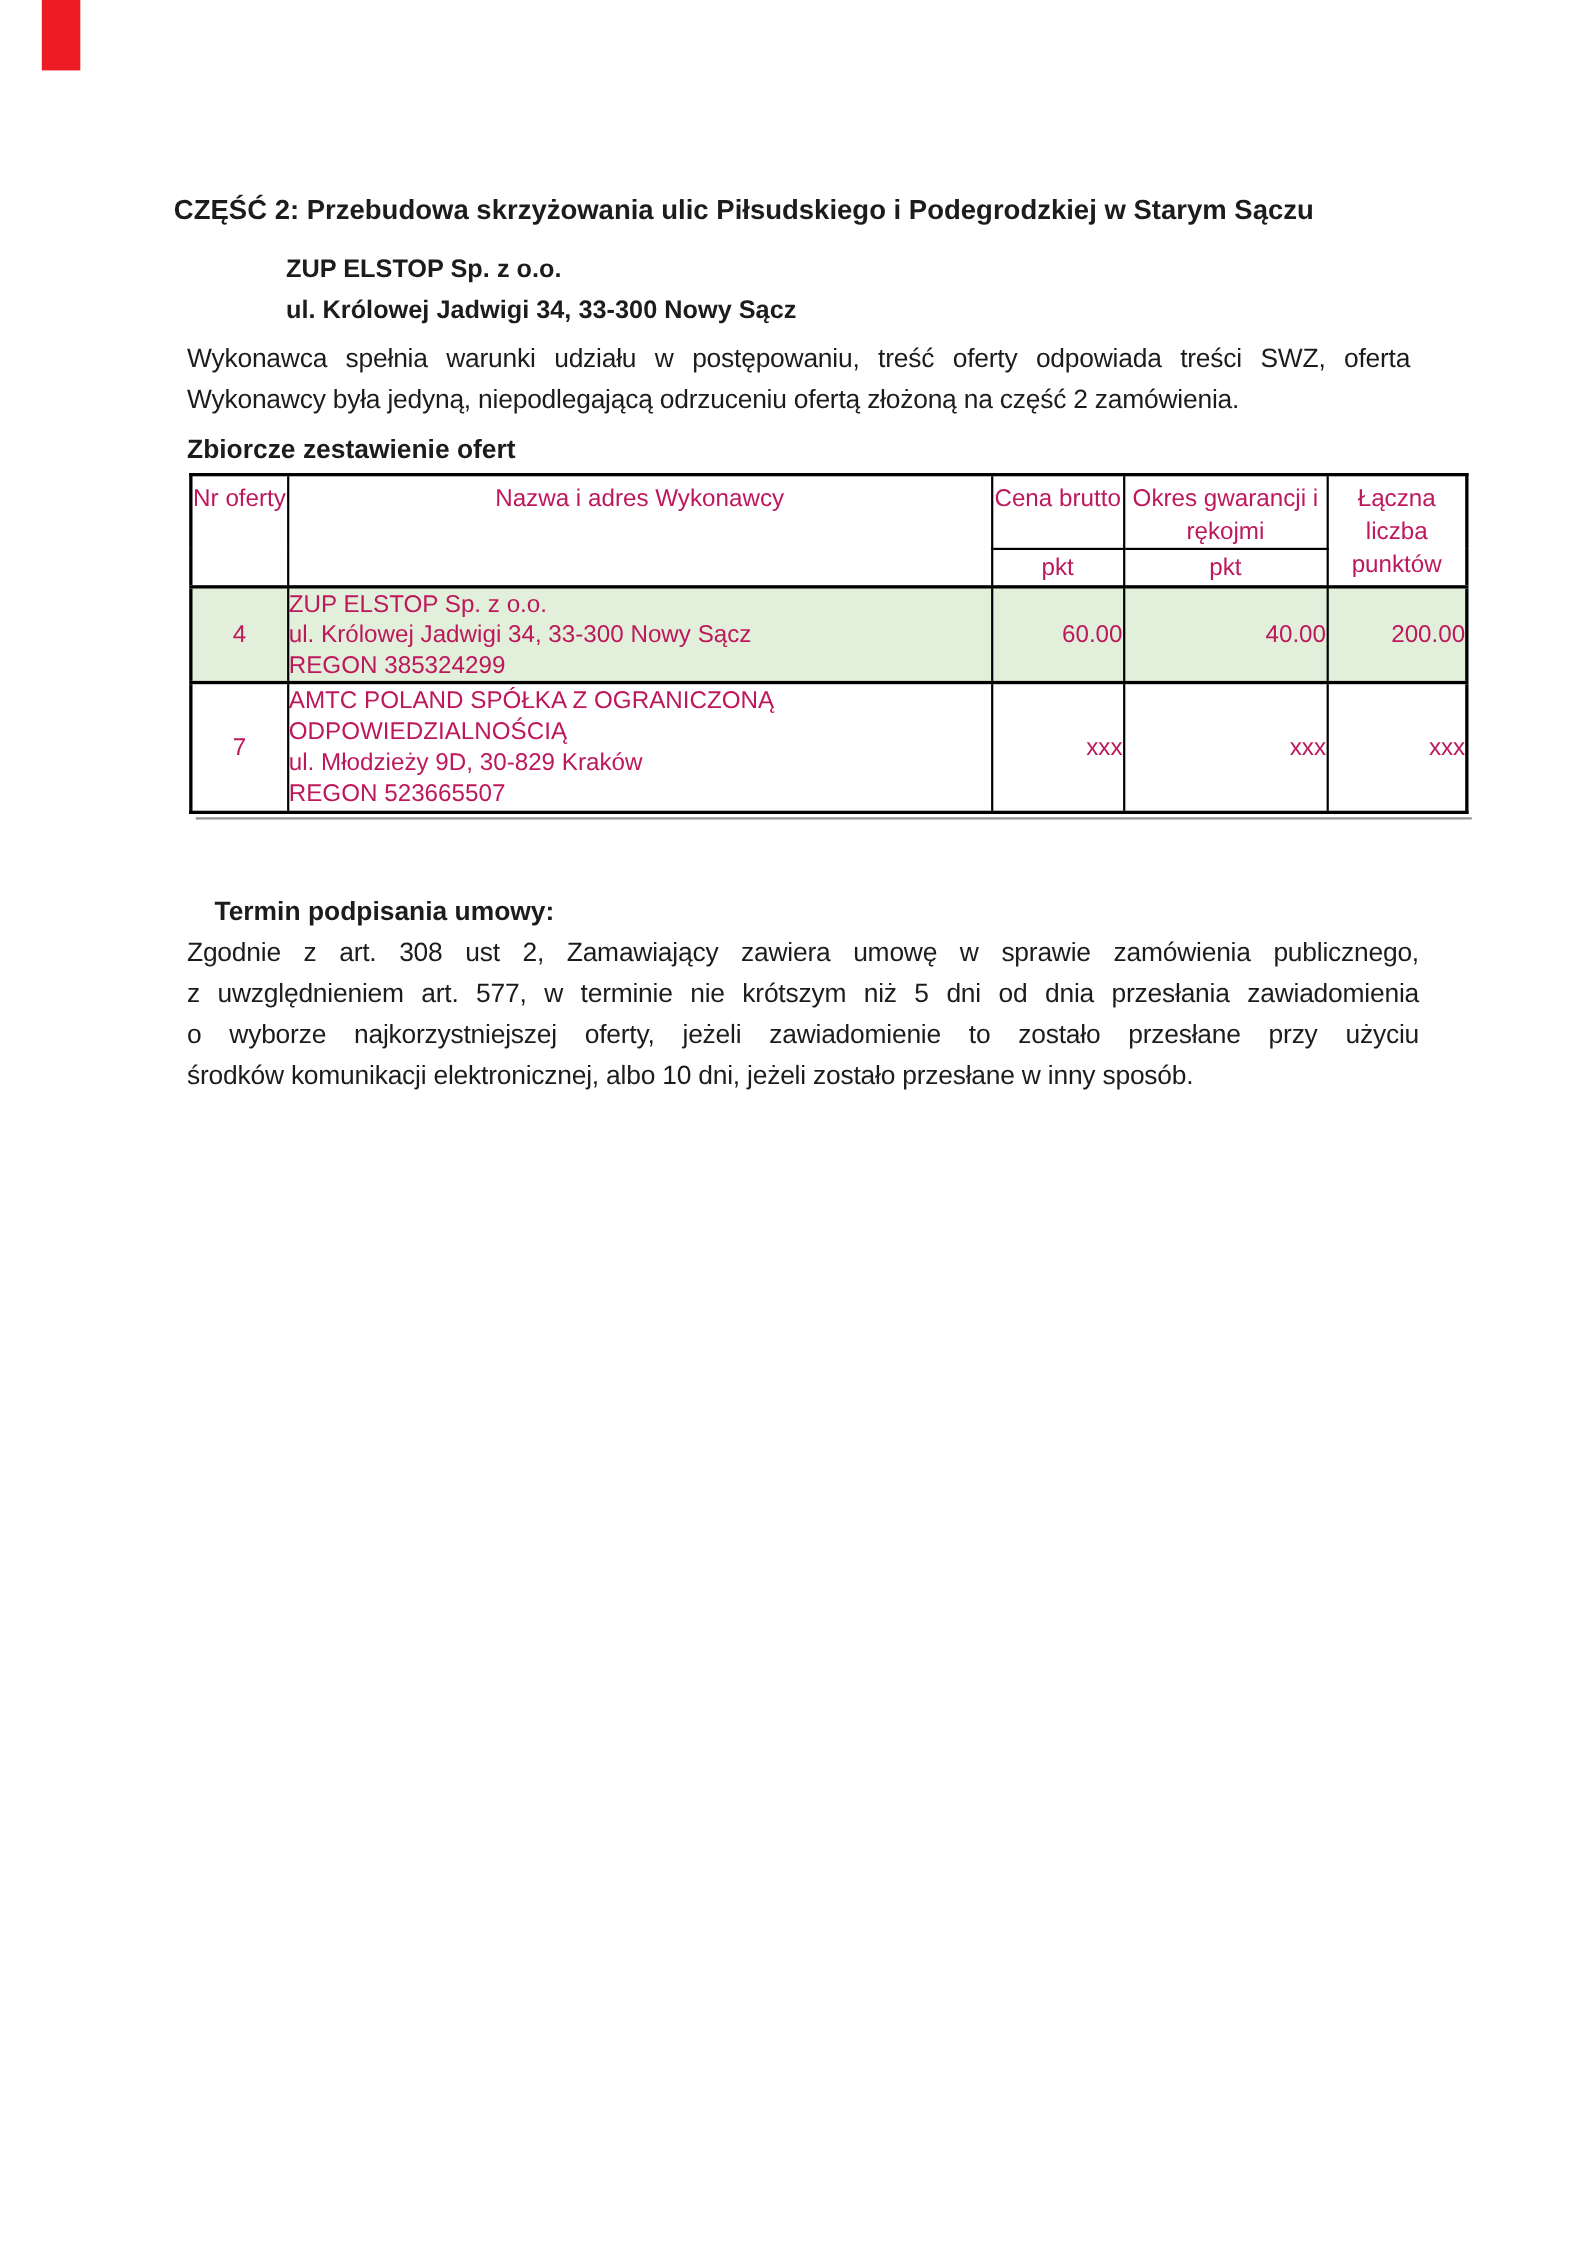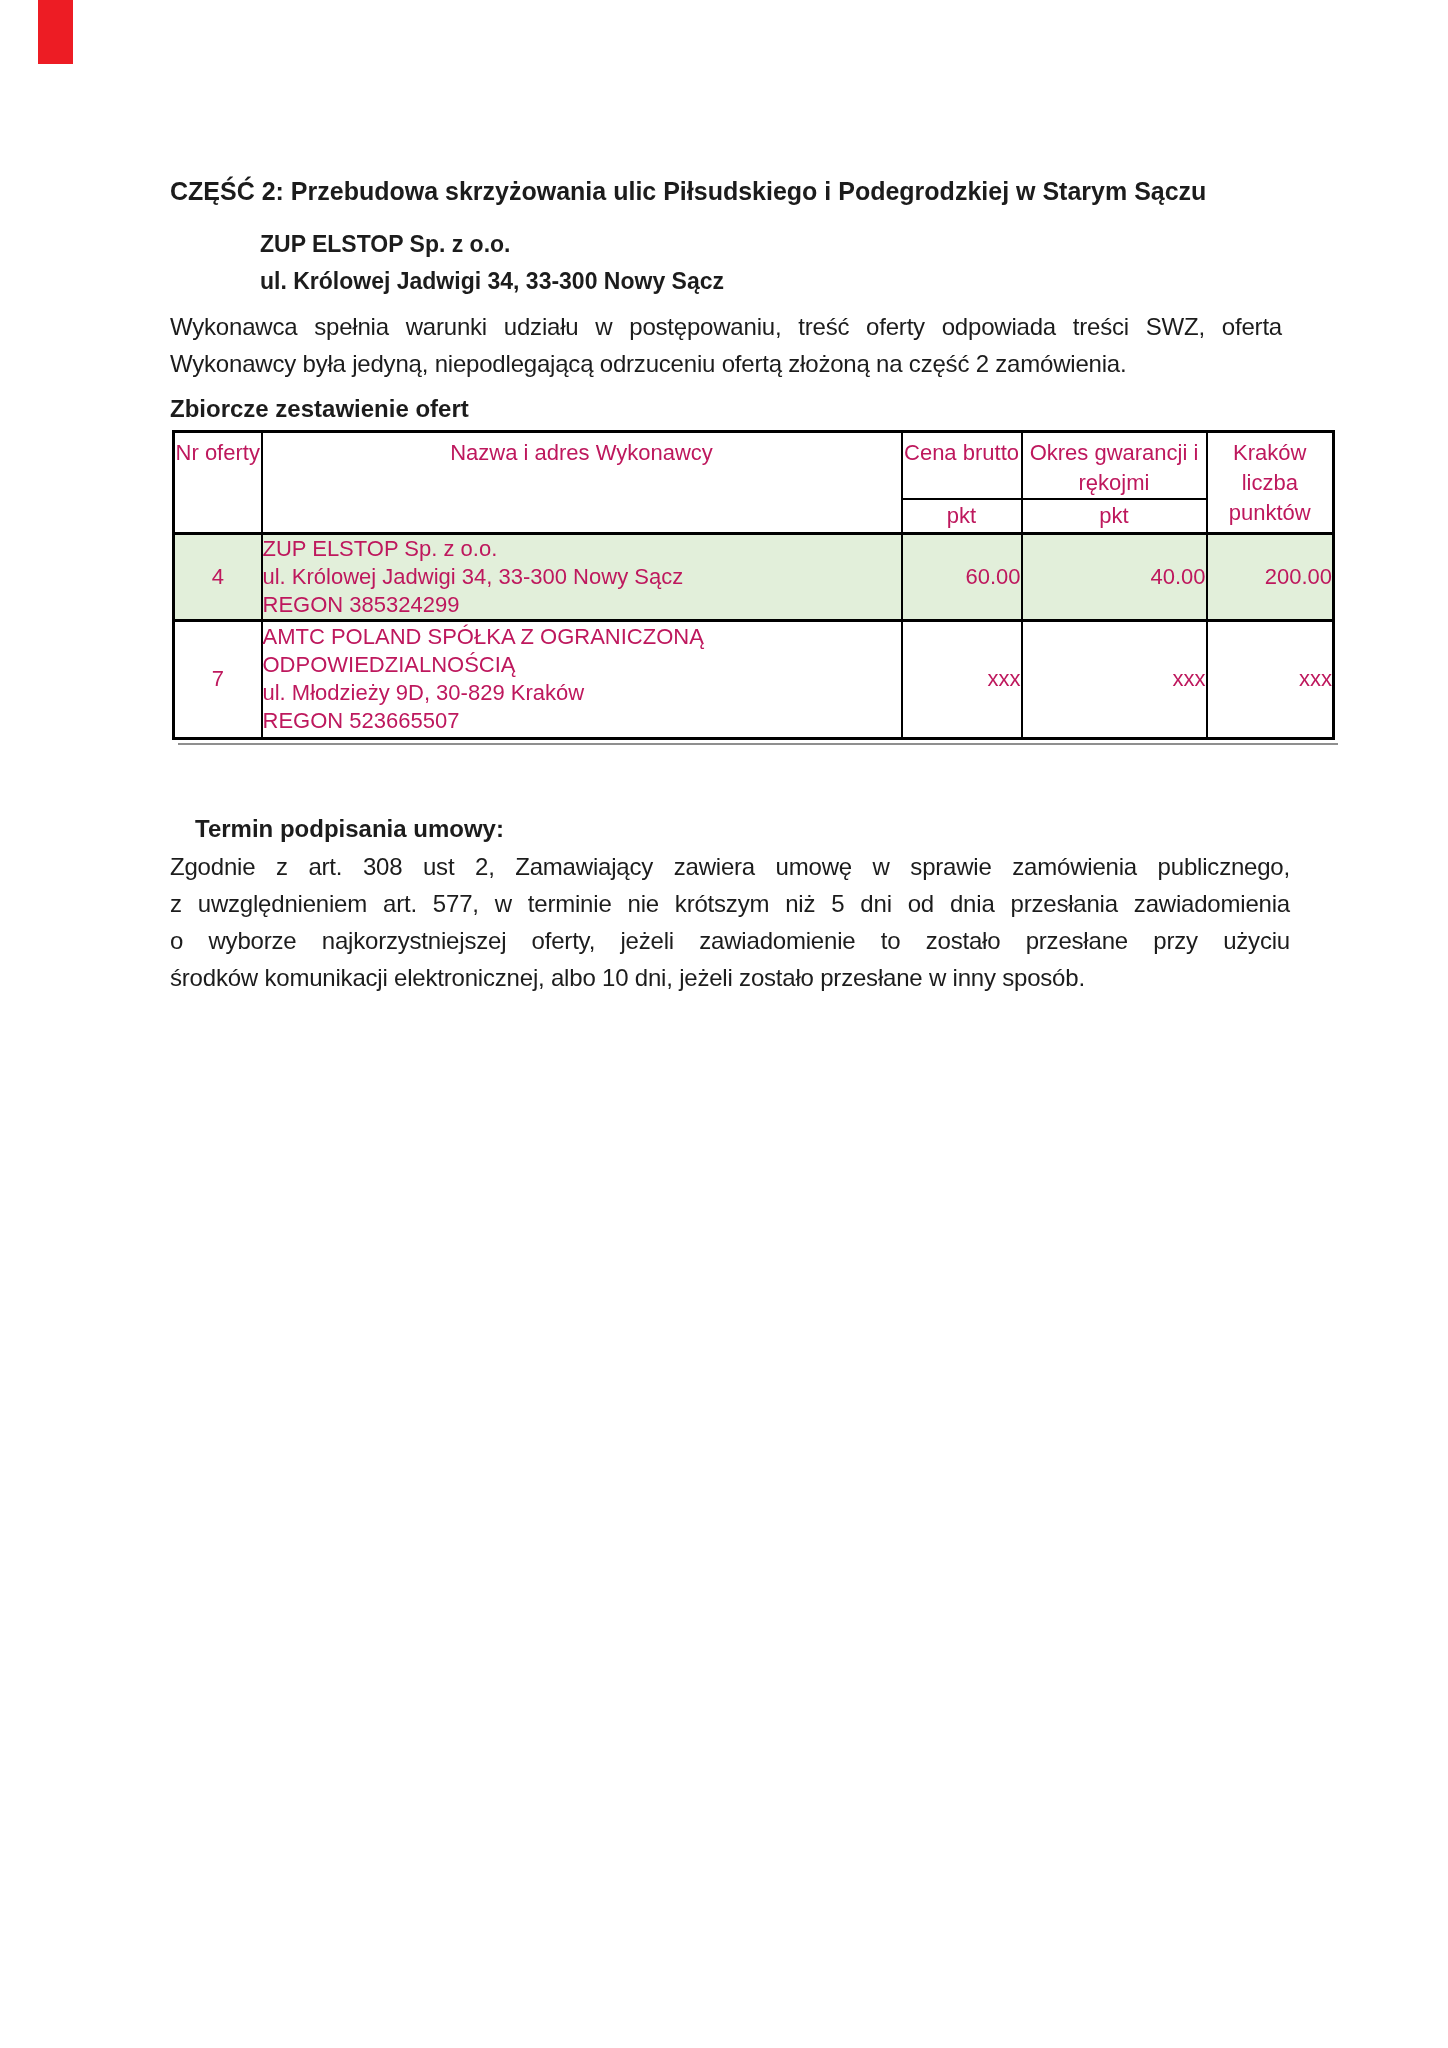--- a/index.html
+++ b/index.html
@@ -9,21 +9,21 @@
     background:#ffffff;
     font-family:"Liberation Sans","DejaVu Sans",sans-serif;
     color:#1c1c1c;
     overflow:hidden;
   }
   .red-marker{
     position:absolute;left:38px;top:0;width:35px;height:64px;
     background:#ed1c24;
   }
   .doc-title{
-    position:absolute;left:170px;top:176px;width:1180px;
+    position:absolute;left:158px;top:176px;width:1180px;
     font-size:25px;font-weight:bold;line-height:30px;white-space:nowrap;
   }
   .company{
     position:absolute;left:260px;top:226px;width:900px;
     font-size:23px;font-weight:bold;line-height:37px;
   }
   .para1{
     position:absolute;left:170px;top:308px;width:1112px;
     font-size:24px;line-height:37px;letter-spacing:-0.2px;
   }
@@ -97,21 +97,21 @@
         <col style="width:120px">
         <col style="width:185px">
         <col style="width:127px">
     </colgroup>
     <thead>
       <tr style="height:60px">
         <th rowspan="2">Nr oferty</th>
         <th rowspan="2">Nazwa i adres Wykonawcy</th>
         <th>Cena brutto</th>
         <th>Okres gwarancji i rękojmi</th>
-        <th rowspan="2">Kraków liczba punktów</th>
+        <th rowspan="2">Łączna liczba punktów</th>
       </tr>
       <tr class="pkt-row" style="height:34px">
         <th>pkt</th>
         <th>pkt</th>
       </tr>
     </thead>
     <tbody>
       <tr class="hl" style="height:86px">
         <td class="nr-cell">4</td>
         <td class="name-cell">

